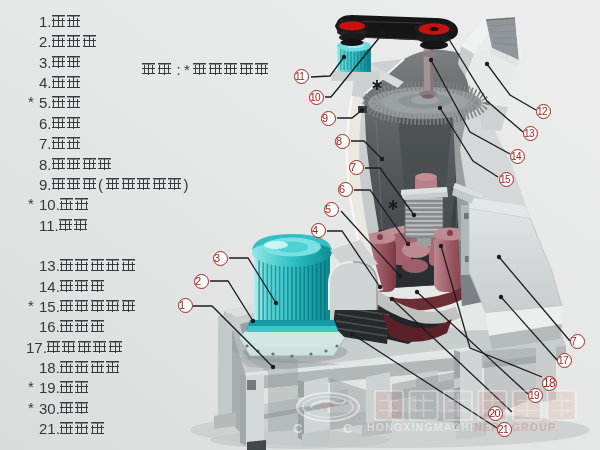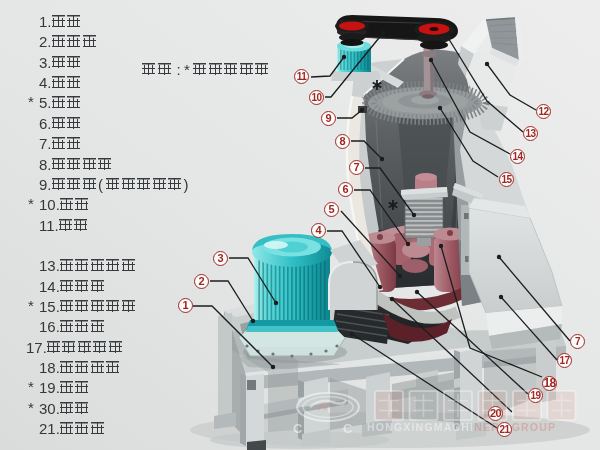--- a/index.html
+++ b/index.html
@@ -13,22 +13,22 @@
  background:
  linear-gradient(#383b3d,#383b3d) 0px 0px/13px 1.5px,
  linear-gradient(#383b3d,#383b3d) 0px 5px/13px 1.4px,
  linear-gradient(#383b3d,#383b3d) 0px 10.6px/13px 1.4px,
  linear-gradient(#383b3d,#383b3d) 1.5px 2.5px/1.4px 8px,
  linear-gradient(#383b3d,#383b3d) 6px 0px/1.4px 12px,
  linear-gradient(#383b3d,#383b3d) 10.4px 2.5px/1.4px 8px;
  background-repeat:no-repeat;}
 .ast{position:absolute;left:-11px;top:0px}
 .c{position:absolute;width:13px;height:13px;border:1.7px solid #a02622;border-radius:50%;
- background:#fcfcfb;color:#a02622;font-weight:bold;font-size:10.5px;line-height:13.5px;
- text-align:center;letter-spacing:-0.7px;z-index:5;}
+ background:#fcfcfb;color:#a02622;font-weight:normal;font-size:10.5px;line-height:13.5px;
+ letter-spacing:-0.7px;z-index:5;}
 </style>
 </head>
 <body>
 <div id="stage">
 <svg width="600" height="450" viewBox="0 0 600 450" style="position:absolute;left:0;top:0">
 <defs>
 <linearGradient id="gInt" x1="0" y1="0" x2="0" y2="1">
  <stop offset="0" stop-color="#7b7f82"></stop>
           <stop offset="0.35" stop-color="#5d6164"></stop>
  <stop offset="1" stop-color="#393d40"></stop>

